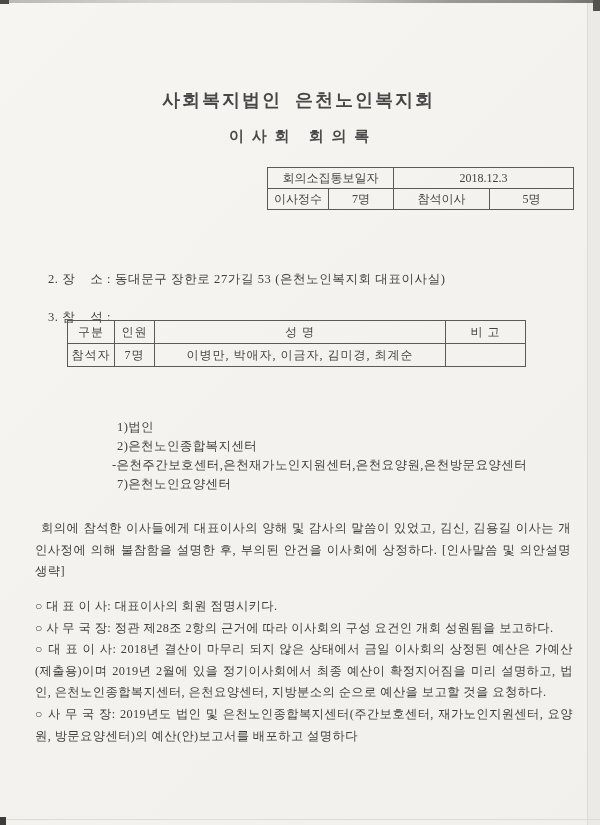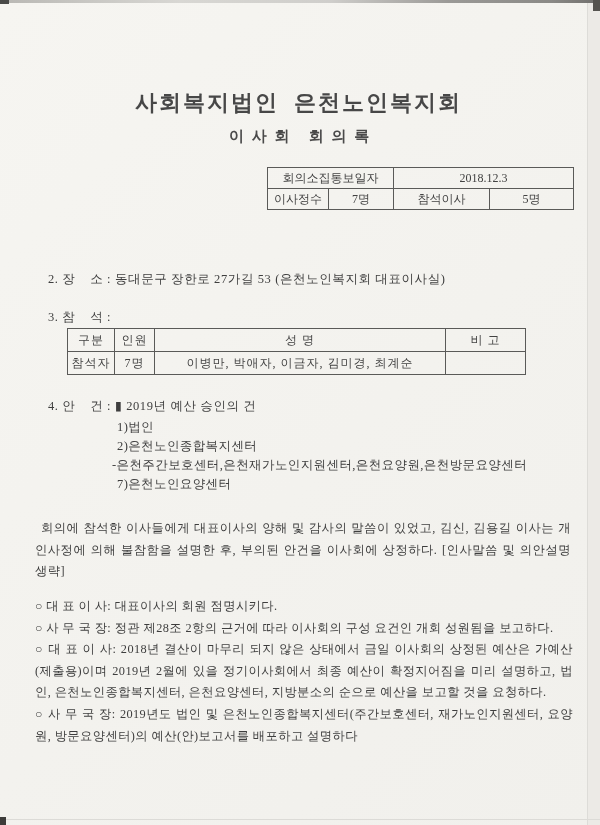--- a/index.html
+++ b/index.html
@@ -18,34 +18,34 @@
     background:linear-gradient(90deg,#b9b8b4 0%,#d8d7d3 30%,#cfcecb 55%,#9a9996 75%,#8a8986 92%,#6f6e6b 100%);}
   .scan-top-left{position:absolute;top:0;left:0;width:9px;height:4px;background:#4a4a48;}
   .scan-top-right{position:absolute;top:0;right:0;width:7px;height:11px;background:#55534f;}
   .scan-right{position:absolute;top:0;right:12px;width:1px;height:825px;background:#dddcd8;}
   .scan-right-shade{position:absolute;top:0;right:0;width:12px;height:825px;background:#eceae6;}
   .scan-bottom{position:absolute;bottom:5px;left:0;width:600px;height:1px;background:#dcdbd7;}
   .scan-bottom-left{position:absolute;bottom:0;left:0;width:6px;height:8px;background:#3d3c3a;}
 
   .title{
     position:absolute;top:88px;left:0;width:597px;text-align:center;
-    font-size:22px;font-weight:bold;letter-spacing:2px;color:#474747;
+    font-size:18px;font-weight:bold;letter-spacing:2px;color:#474747;
     white-space:pre;
   }
   .subtitle{
     position:absolute;top:127px;left:0;width:600px;text-align:center;
     font-size:15px;font-weight:bold;letter-spacing:2px;color:#4a4a4a;
     white-space:pre;
   }
   table{border-collapse:collapse;}
   td,th{border:1px solid #5a5a58;font-weight:normal;
     font-size:12px;text-align:center;padding:0;color:#424242;}
   .info-table{position:absolute;left:267px;top:167px;}
   .info-table td{height:20px;}
-  .att-table{position:absolute;left:67px;top:328px;}
+  .att-table{position:absolute;left:67px;top:320px;}
   .att-table td{height:22px;letter-spacing:1px;}
 
   .item{position:absolute;font-size:12.5px;white-space:pre;color:#3e3e3e;letter-spacing:0.6px;}
   .item-1{left:48px;top:232px;}
   .item-2{left:48px;top:271px;}
   .item-3{left:48px;top:309px;}
   .item-4{left:48px;top:398px;}
   .agenda-marker{display:inline-block;}
 
   .sublist{position:absolute;left:117px;top:418px;font-size:12.5px;line-height:19px;
@@ -121,21 +121,20 @@
     </tr>
     <tr>
       <td>참석자</td>
       <td>7명</td>
       <td>이병만, 박애자, 이금자, 김미경, 최계순</td>
       <td></td>
     </tr>
   </tbody>
     </table>
 
-  <div class="item item-4"><span>4. 안    건 :</span> <span class="agenda-marker">▮</span> <span>2019년 예산 승인의 건</span></div>
 
   <div class="sublist">
     <div>1)법인</div>
     <div>2)은천노인종합복지센터</div>
     <div class="sub-dash">-은천주간보호센터,은천재가노인지원센터,은천요양원,은천방문요양센터</div>
     <div>7)은천노인요양센터</div>
   </div>
 
   <div class="paragraph">회의에 참석한 이사들에게 대표이사의 양해 및 감사의 말씀이 있었고, 김신, 김용길 이사는 개인사정에 의해 불참함을 설명한 후, 부의된 안건을 이사회에 상정하다. [인사말씀 및 의안설명 생략]</div>
 

